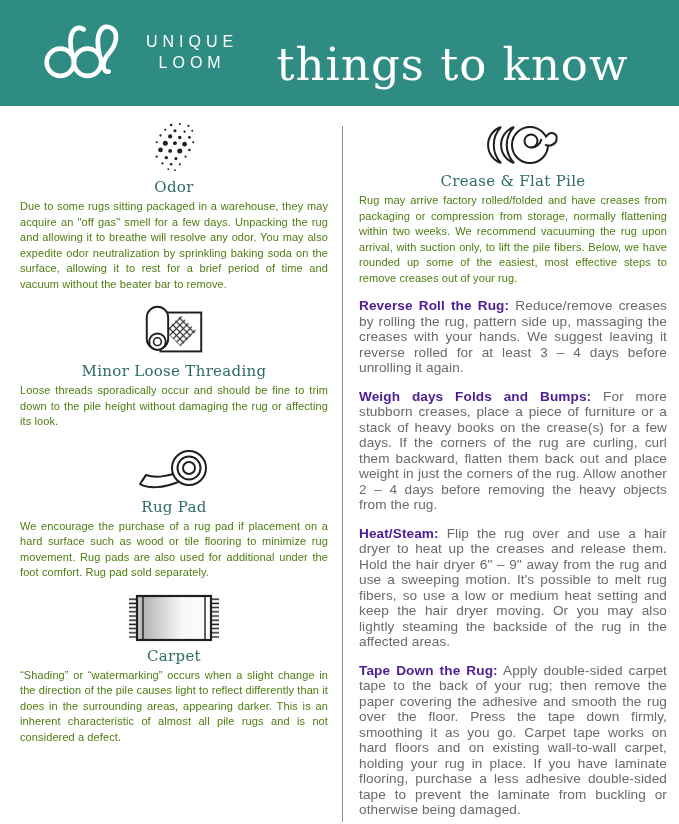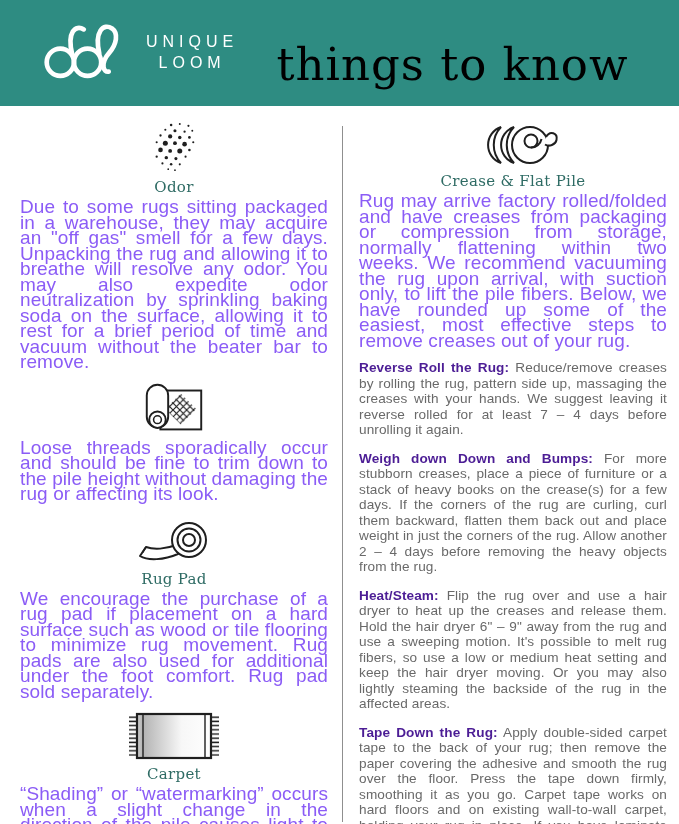--- a/index.html
+++ b/index.html
@@ -13,42 +13,42 @@
   .header {
     height: 106px; background: #2E8C82;
     display:flex; align-items:center; padding: 0 26px 0 40px;
   }
   .brand { display:flex; align-items:center; gap:24px; width: 218px; flex:none; }
   .brand-words {
     color:#ffffff; font-size:16px; letter-spacing:5px; font-weight:500;
     line-height:1.3; text-align:center;
   }
   .title {
-    flex:1; text-align:center; color:#000000;
+    flex:1; text-align:center; color:#ffffff;
     font-family:"DejaVu Serif","Liberation Serif",serif;
     font-size:45px; font-weight:500; letter-spacing:1px; padding-right:6px;margin-top:23px;
   }
   
   .content {
     display:flex; padding: 16px 10px 0 14px; position:relative; height:718px;
   }
   .divider { width:1px; background:#8f8f8f; margin:4px 0 2px 0; flex:none; }
   .col { flex:1; }
   .col-left  { padding: 0 14px 0 6px; }
   .col-right { padding: 0 2px 8px 16px; }
 
   .section { text-align:center; margin-bottom: 12px; }
   .icon-wrap { display:flex; justify-content:center; align-items:flex-end; margin-bottom:4px; }
   h2 {
     font-family:"DejaVu Serif","Liberation Serif",serif;
     color:#2E6B64; font-size:15px; font-weight:500; margin: 2px 0 3px 0;
     letter-spacing:0.3px;
   }
   p.body {
-    text-align: justify; color:#8b5cf6; font-size:19px; line-height:15.5px;
+    text-align: justify; color:#4d7c0f; font-size:11px; line-height:15.5px;
     letter-spacing:0.1px;
   }
   p.tip {
     text-align: justify; color:#696969; font-size:13.6px; line-height:15.5px;
     margin-bottom: 13px; letter-spacing:0.1px;
   }
   p.tip b { color:#4c1d95; font-weight:bold; }
 </style>
 </head>
 <body>
@@ -125,20 +125,21 @@
                 <path d="M0,0 L7,7 M7,0 L0,7" stroke="#1f1f1f" stroke-width="1.2"></path>
               </pattern>
             </defs>
             <rect x="22" y="8" width="42" height="40" fill="#ffffff" stroke="#1f1f1f" stroke-width="2"></rect>
             <polygon points="43,11 59,27 43,43 27,27" fill="url(#xh)"></polygon>
             <rect x="8" y="2" width="22" height="44" rx="11" fill="#ffffff" stroke="#1f1f1f" stroke-width="2"></rect>
             <circle cx="19" cy="38" r="8.5" fill="#ffffff" stroke="#1f1f1f" stroke-width="2"></circle>
             <circle cx="19" cy="38" r="4" fill="#ffffff" stroke="#1f1f1f" stroke-width="1.6"></circle>
           </svg>
         </div>
+        <h2>Minor Loose Threading</h2>
         <p class="body">Loose threads sporadically occur and should be fine to trim down to the pile height without damaging the rug or affecting its look.</p>
       </div>
 
       <div class="section">
         <div class="icon-wrap">
           <svg width="86" height="52" viewBox="0 0 84 52">
             <path d="M46,40 C32,46 16,47 8,42 L14,33 C22,36 34,35 44,31 Z" fill="#ffffff" stroke="#1f1f1f" stroke-width="2" stroke-linejoin="round"></path>
             <path d="M14,33 L10.5,38.5" stroke="#1f1f1f" stroke-width="1.6" fill="none"></path>
             <circle cx="57" cy="26" r="17" fill="#ffffff" stroke="#1f1f1f" stroke-width="2"></circle>
             <circle cx="57" cy="26" r="11.5" fill="#ffffff" stroke="#1f1f1f" stroke-width="2"></circle>
@@ -188,23 +189,23 @@
             <circle cx="63" cy="23" r="18" fill="#ffffff" stroke="#1f1f1f" stroke-width="2"></circle>
             <path d="M79,15 C83,8 91,11 89.5,18 C88.5,23 82,25 78,22.5" fill="#ffffff" stroke="#1f1f1f" stroke-width="2"></path>
             <circle cx="64" cy="19" r="6.5" fill="#ffffff" stroke="#1f1f1f" stroke-width="2"></circle>
             <path d="M64,25.5 A10.5,10.5 0 0 0 74.5,17" fill="none" stroke="#1f1f1f" stroke-width="2"></path>
           </svg>
         </div>
         <h2>Crease &amp; Flat Pile</h2>
         <p class="body">Rug may arrive factory rolled/folded and have creases from packaging or compression from storage, normally flattening within two weeks. We recommend vacuuming the rug upon arrival, with suction only, to lift the pile fibers. Below, we have rounded up some of the easiest, most effective steps to remove creases out of your rug.</p>
       </div>
 
-      <p class="tip"><b>Reverse Roll the Rug:</b><span> Reduce/remove creases by rolling the rug, pattern side up, massaging the creases with your hands. We suggest leaving it reverse rolled for at least 7 – 4 days before unrolling it again.</span></p>
-
-      <p class="tip"><b>Weigh down Down and Bumps:</b><span> For more stubborn creases, place a piece of furniture or a stack of heavy books on the crease(s) for a few days. If the corners of the rug are curling, curl them backward, flatten them back out and place weight in just the corners of the rug. Allow another 2 – 4 days before removing the heavy objects from the rug.</span></p>
+      <p class="tip"><b>Reverse Roll the Rug:</b><span> Reduce/remove creases by rolling the rug, pattern side up, massaging the creases with your hands. We suggest leaving it reverse rolled for at least 3 – 4 days before unrolling it again.</span></p>
+
+      <p class="tip"><b>Weigh days Folds and Bumps:</b><span> For more stubborn creases, place a piece of furniture or a stack of heavy books on the crease(s) for a few days. If the corners of the rug are curling, curl them backward, flatten them back out and place weight in just the corners of the rug. Allow another 2 – 4 days before removing the heavy objects from the rug.</span></p>
 
       <p class="tip"><b>Heat/Steam:</b><span> Flip the rug over and use a hair dryer to heat up the creases and release them. Hold the hair dryer 6" – 9" away from the rug and use a sweeping motion. It's possible to melt rug fibers, so use a low or medium heat setting and keep the hair dryer moving. Or you may also lightly steaming the backside of the rug in the affected areas.</span></p>
 
       <p class="tip"><b>Tape Down the Rug:</b><span> Apply double-sided carpet tape to the back of your rug; then remove the paper covering the adhesive and smooth the rug over the floor. Press the tape down firmly, smoothing it as you go. Carpet tape works on hard floors and on existing wall-to-wall carpet, holding your rug in place. If you have laminate flooring, purchase a less adhesive double-sided tape to prevent the laminate from buckling or otherwise being damaged.</span></p>
 
     </div>
   </div>
 </div>
 
 </body></html>

